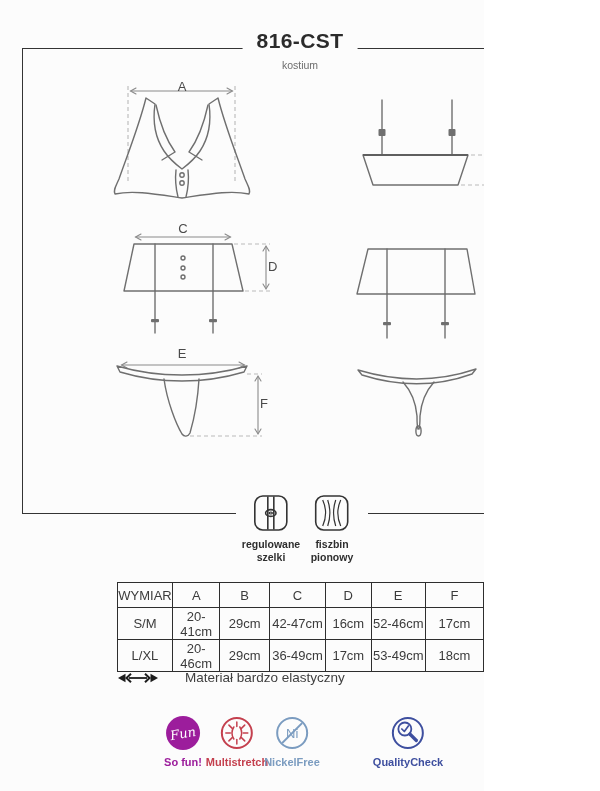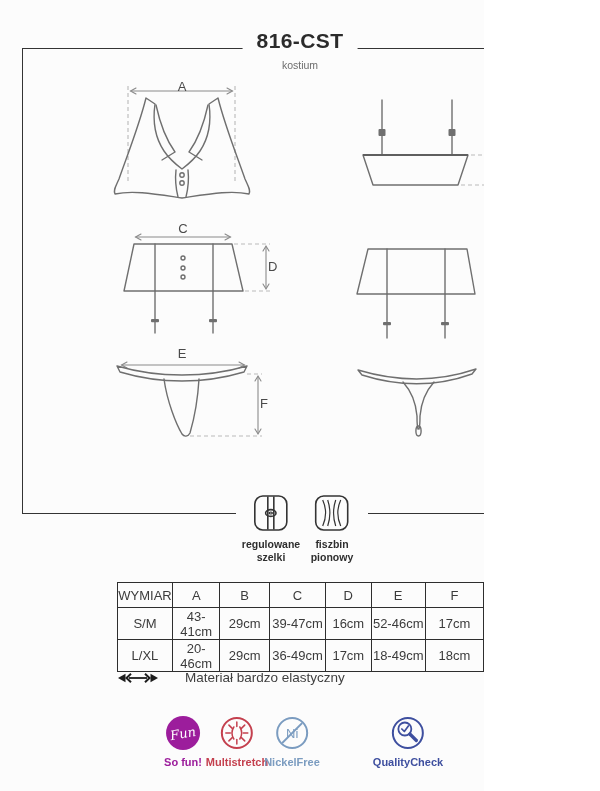--- a/index.html
+++ b/index.html
@@ -189,34 +189,34 @@
         <td>B</td>
         <td>C</td>
         <td>D</td>
         <td>E</td>
         <td>F</td>
       </tr>
     </thead>
     <tbody>
       <tr>
         <td>S/M</td>
-        <td>43-41cm</td>
+        <td>20-41cm</td>
         <td>29cm</td>
-        <td>39-47cm</td>
+        <td>42-47cm</td>
         <td>16cm</td>
         <td>52-46cm</td>
         <td>17cm</td>
       </tr>
       <tr>
         <td>L/XL</td>
         <td>20-46cm</td>
         <td>29cm</td>
         <td>36-49cm</td>
         <td>17cm</td>
-        <td>18-49cm</td>
+        <td>53-49cm</td>
         <td>18cm</td>
       </tr>
     </tbody>
   </table>
 
   <div id="material-note" class="abs">
     <svg width="42" height="14" viewBox="0 0 42 14">
       <path d="M1,7 L8.5,2.8 L8.5,11.2 Z" fill="#1d1d1d"></path>
       <path d="M41,7 L33.5,2.8 L33.5,11.2 Z" fill="#1d1d1d"></path>
       <path d="M14,2.8 L9.5,7 L14,11.2" fill="none" stroke="#1d1d1d" stroke-width="2"></path>

